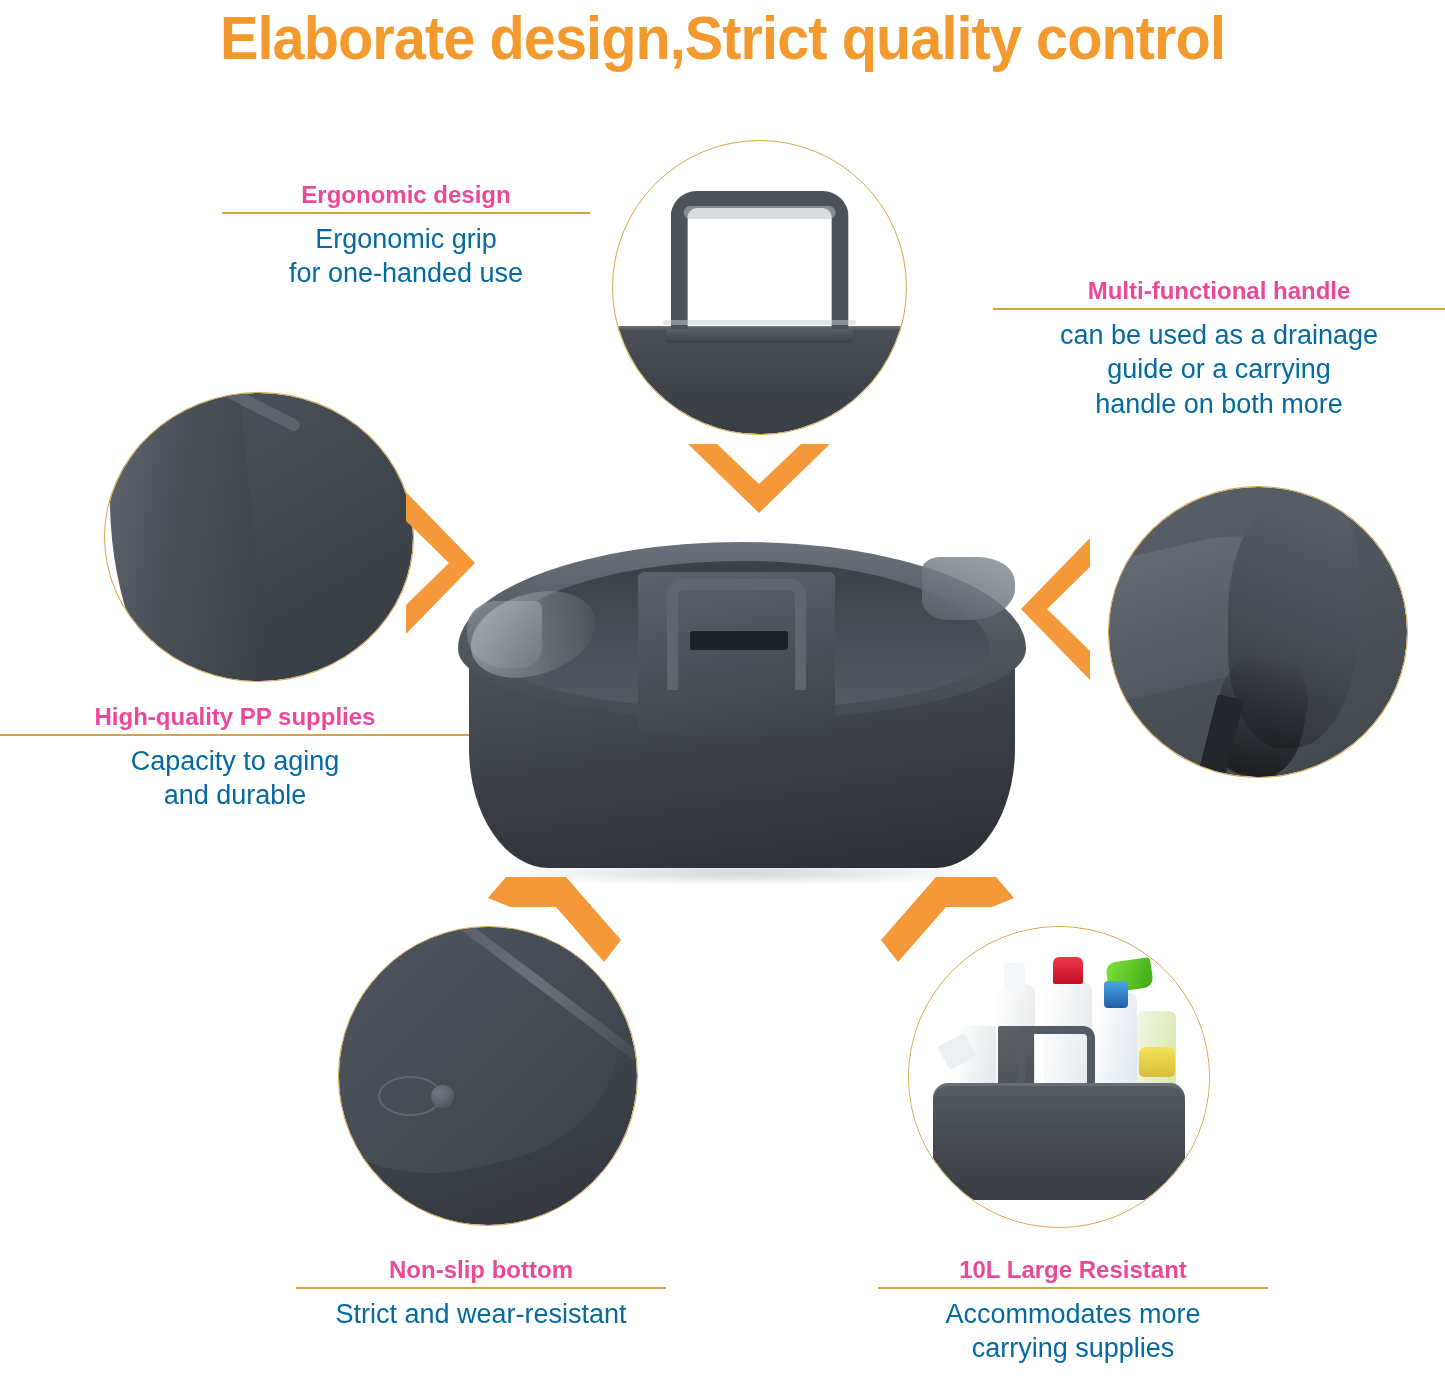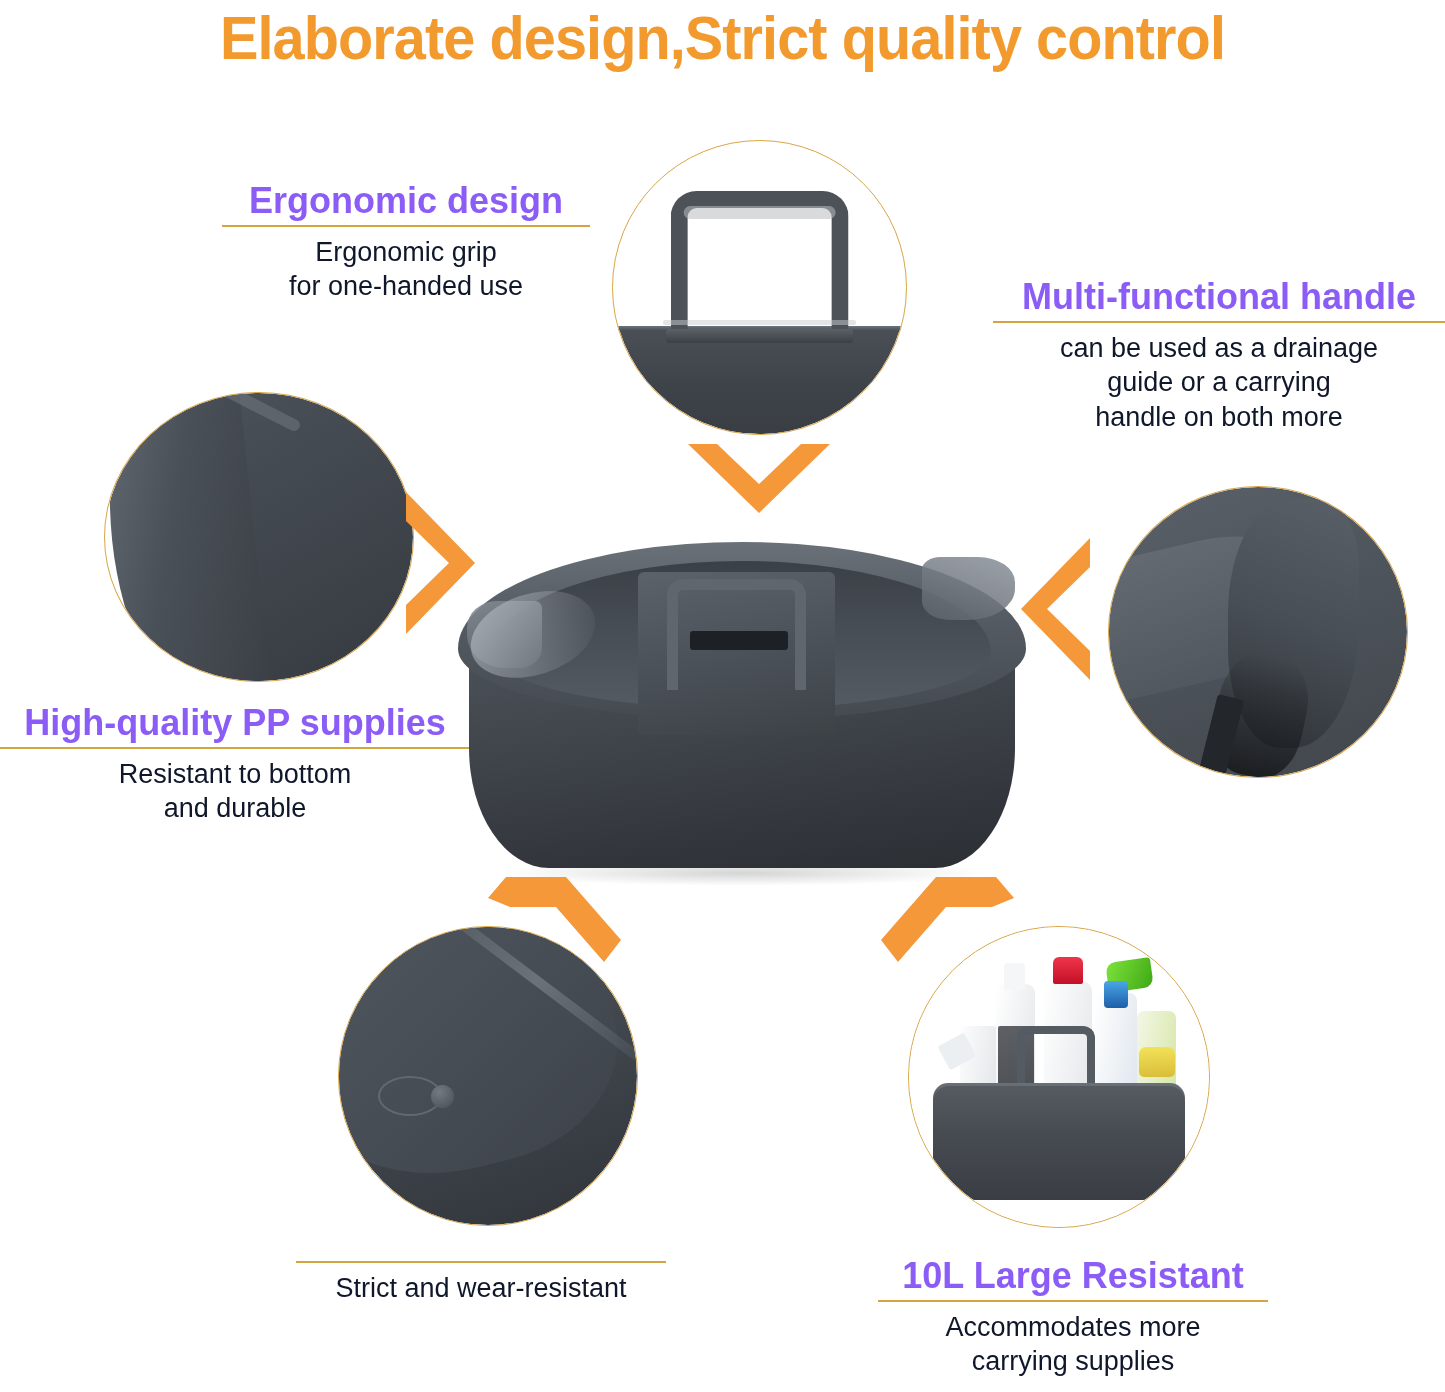--- a/index.html
+++ b/index.html
@@ -13,28 +13,28 @@
     top:2px;left:0;width:1445px;text-align:center;
     font-size:62px;font-weight:bold;color:#F29A2E;
     letter-spacing:-1px;
     transform:scaleX(.93);
     white-space:nowrap;
   }
 
   
   .callout{width:440px;}
   .callout .head{
-    font-size:36px;font-weight:bold;color:#8b5cf6;
+    font-size:24px;font-weight:bold;color:#ec4899;
     white-space:nowrap;line-height:1.08;
   }
   .callout .rule{
     height:2px;background:#D3A441;margin-top:4px;margin-bottom:8px;
   }
   .callout .body{
-    font-size:27px;color:#0f172a;line-height:1.28;
+    font-size:27px;color:#0369a1;line-height:1.28;
     white-space:pre-line;
   }
   .ta-center{text-align:center;}
 
   
   .bubble{
     border-radius:50%;
     border:1.6px solid #D9A648;
     overflow:hidden;
     background:#ffffff;
@@ -167,25 +167,26 @@
   <div class="head">Multi-functional handle</div>
   <div class="rule"></div>
   <div class="body">can be used as a drainage
 guide or a carrying
 handle on both more</div>
 </div>
 
 <div class="abs callout ta-center" style="top:704px;left:0px;width:470px;">
   <div class="head">High-quality PP supplies</div>
   <div class="rule"></div>
-  <div class="body">Resistant to bottom
+  <div class="body">Capacity to aging
 and durable</div>
 </div>
 
 <div class="abs callout ta-center" style="top:1257px;left:296px;width:370px;">
+  <div class="head">Non-slip bottom</div>
   <div class="rule"></div>
   <div class="body">Strict and wear-resistant</div>
 </div>
 
 <div class="abs callout ta-center" style="top:1257px;left:878px;width:390px;">
   <div class="head">10L Large Resistant</div>
   <div class="rule"></div>
   <div class="body">Accommodates more
 carrying supplies</div>
 </div>

